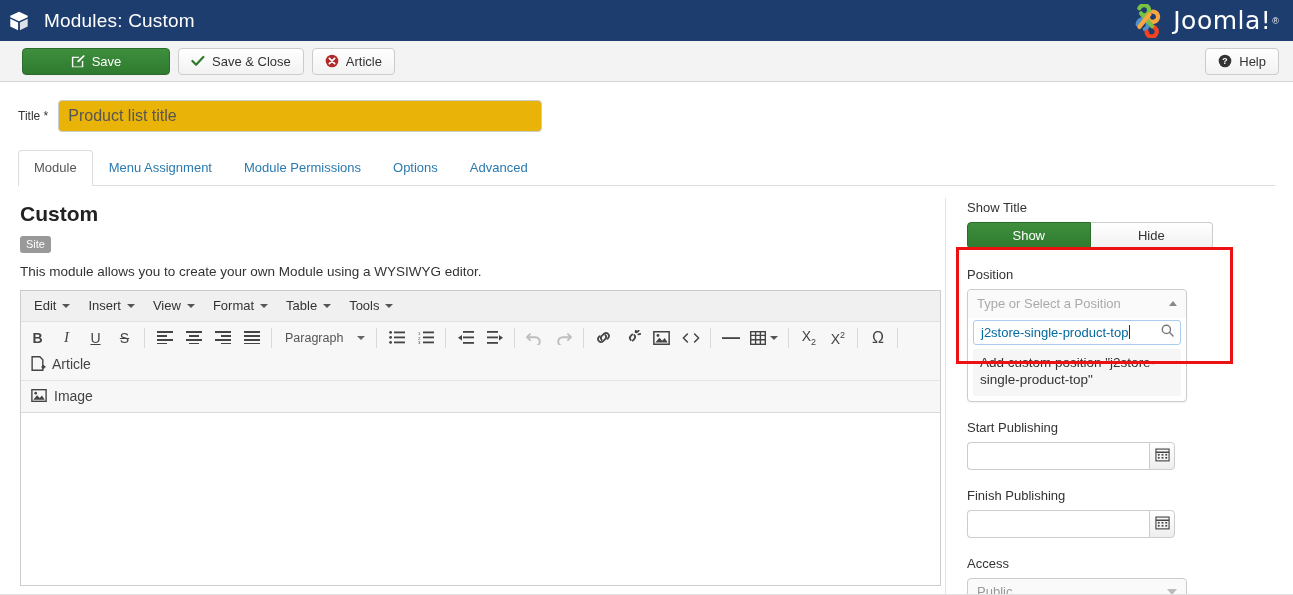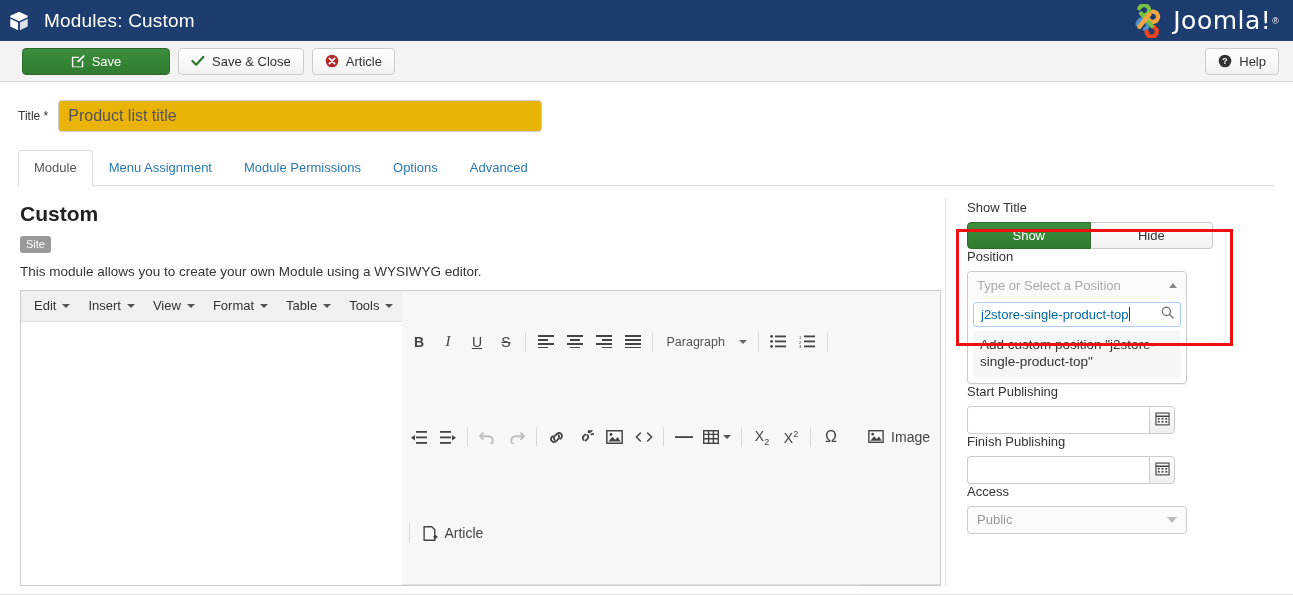--- a/index.html
+++ b/index.html
@@ -144,21 +144,21 @@
     color: #333;
   }
 
   
   #editor {
     border: 1px solid #cccccc;
     background: #fff;
     height: 296px;
     margin-left: 2px;
     width: 921px;
-    display: flex; flex-direction: row;
+    display: flex; flex-direction: column;
   }
   #editor-menubar {
     display: flex; align-items: center;
     height: 31px;
     background: #f0f0f0;
     border-bottom: 1px solid #e0e0e0;
     padding-left: 4px;
   }
   .menu-item {
     padding: 4px 9px;
@@ -207,21 +207,21 @@
     padding: 2px 2px 3px 2px;
     display: flex; align-items: center;
   }
   #editor-canvas { flex: 1; background: #fff; }
   .dis { opacity: .35; }
 
   
   .field-label {
     font-size: 13px; color: #333; margin-bottom: 7px; margin-top: 0;
   }
-  .field-block { }
+  .field-block { margin-bottom: 18px; }
   #showtitle-group {
     display: flex; width: 246px; height: 27px;
     border-radius: 0; overflow: hidden;
   }
   #btn-show {
     flex: 1; display: flex; align-items: center; justify-content: center;
     background: linear-gradient(to bottom,#3e8f3e,#2f7a2f);
     color: #fff; font-size: 13px; cursor: pointer;
     border: 1px solid #2b6b2b; border-radius: 4px 0 0 4px;
   }

